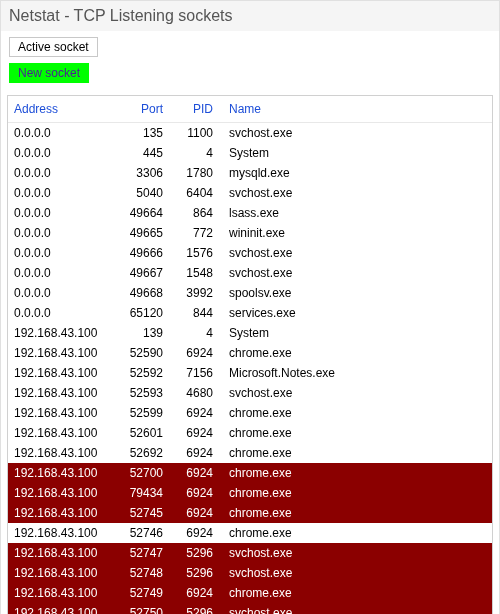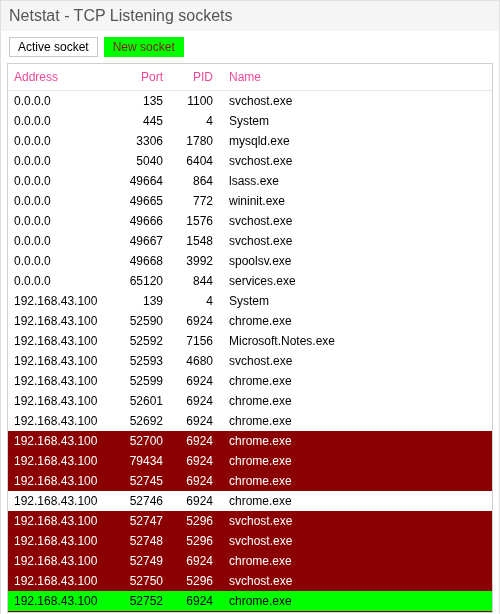--- a/index.html
+++ b/index.html
@@ -23,38 +23,39 @@
     background: #f5f5f5;
     font-size: 16px;
     color: #555;
   }
   .titlebar .spacer { width: 20px; height: 12px; }
   .toolbar {
     display: flex;
     align-items: flex-start;
     gap: 6px;
     padding: 6px 8px;
+    flex-direction: column;
   }
   .legend {
     display: inline-flex;
     align-items: center;
     justify-content: center;
     padding: 2px 8px;
     height: 20px;
     font-size: 12px;
     border: 1px solid transparent;
   }
   .legend.active {
     border: 1px solid #c8c8c8;
     background: #ffffff;
     color: #000;
   }
   .legend.new {
     background: #00ff00;
-    color: #7f1d1d;
+    color: #4c1d95;
   }
   .legend.old {
     background: #8b0000;
     color: #fff;
   }
   .toolbar .grow { flex: 1; }
   .btn {
     border: 1px solid #c8c8c8;
     background: #f3f3f3;
     padding: 2px 16px;
@@ -74,21 +75,21 @@
     border-collapse: collapse;
     width: 100%;
     table-layout: fixed;
   }
   thead th {
     text-align: left;
     font-weight: 400;
     padding: 6px 4px 6px 6px;
     border-bottom: 1px solid #e8e8e8;
     font-size: 12px;
-    color: #ec4899;
+    color: #1d4ed8;
     background: #ffffff;
     position: sticky;
     top: 0;
   }
   thead th.num { text-align: right; padding-right: 10px; }
   tbody td {
     padding: 2px 4px 2px 6px;
     font-size: 12px;
     line-height: 16px;
     white-space: nowrap;

